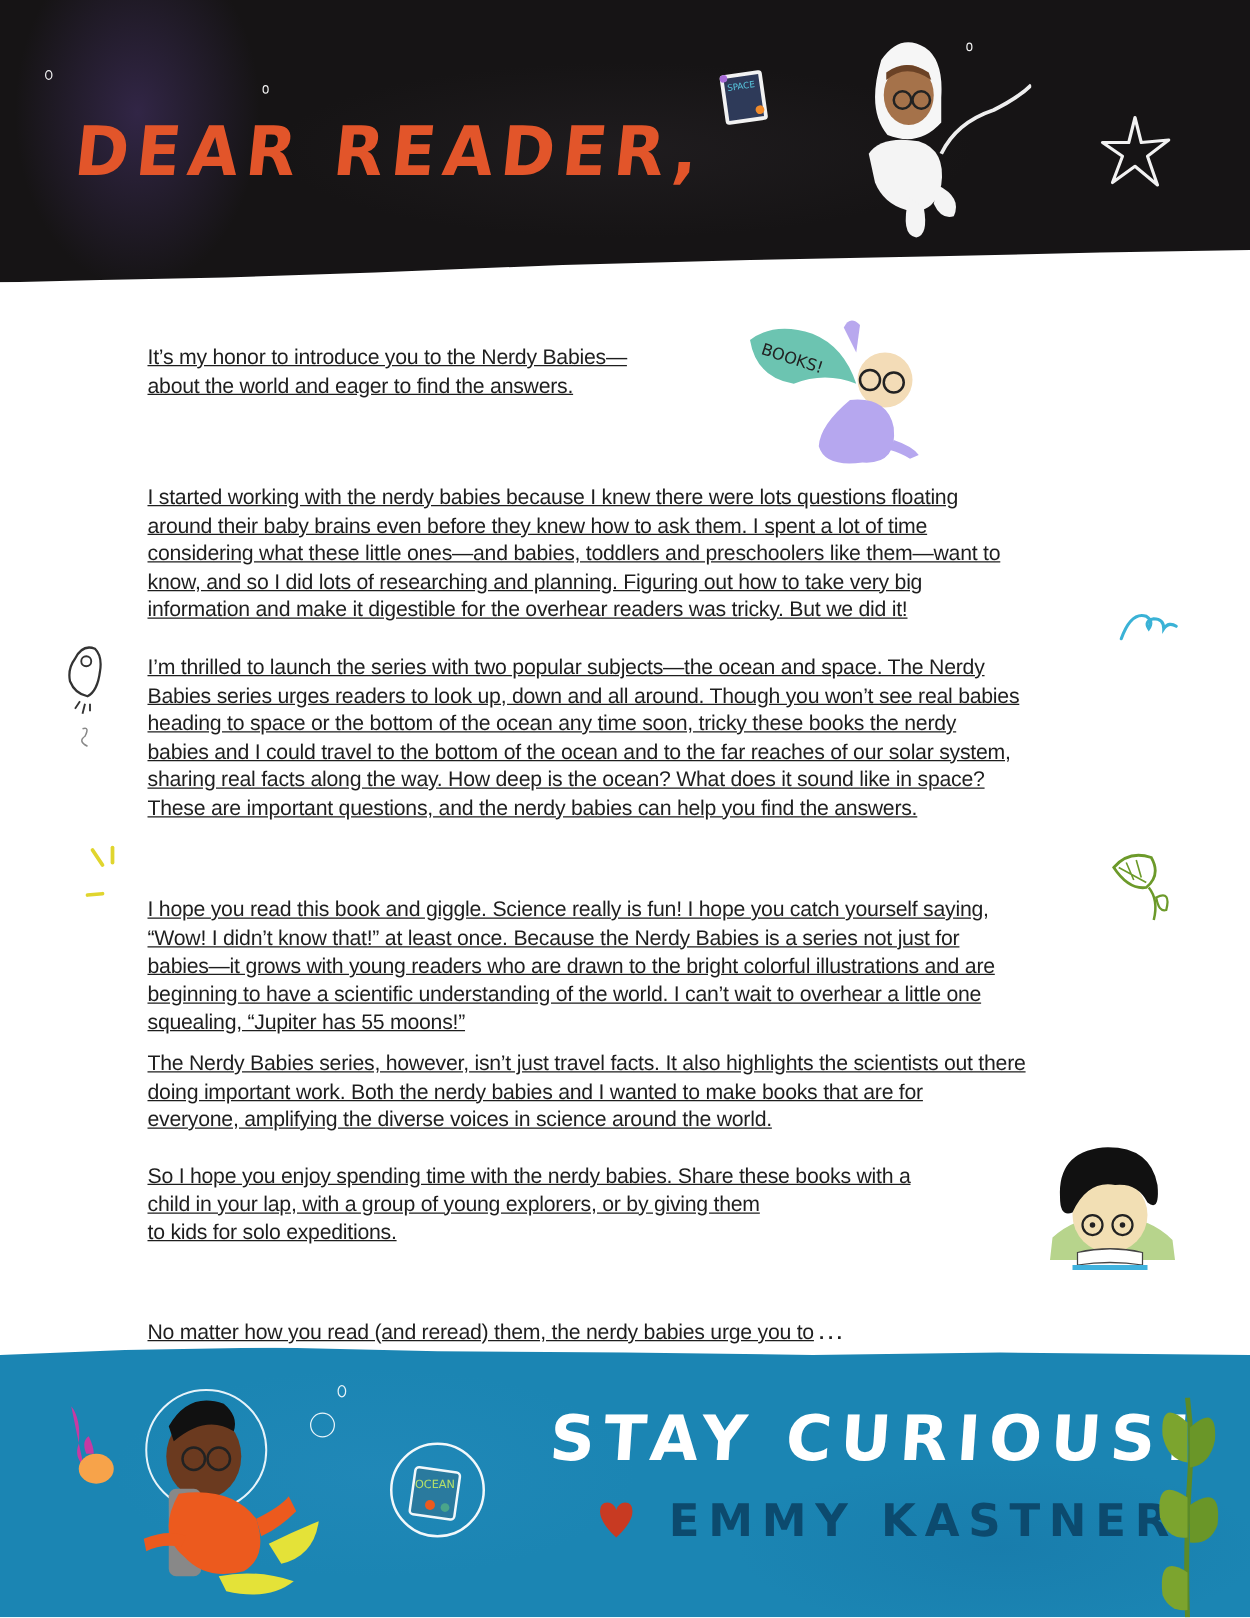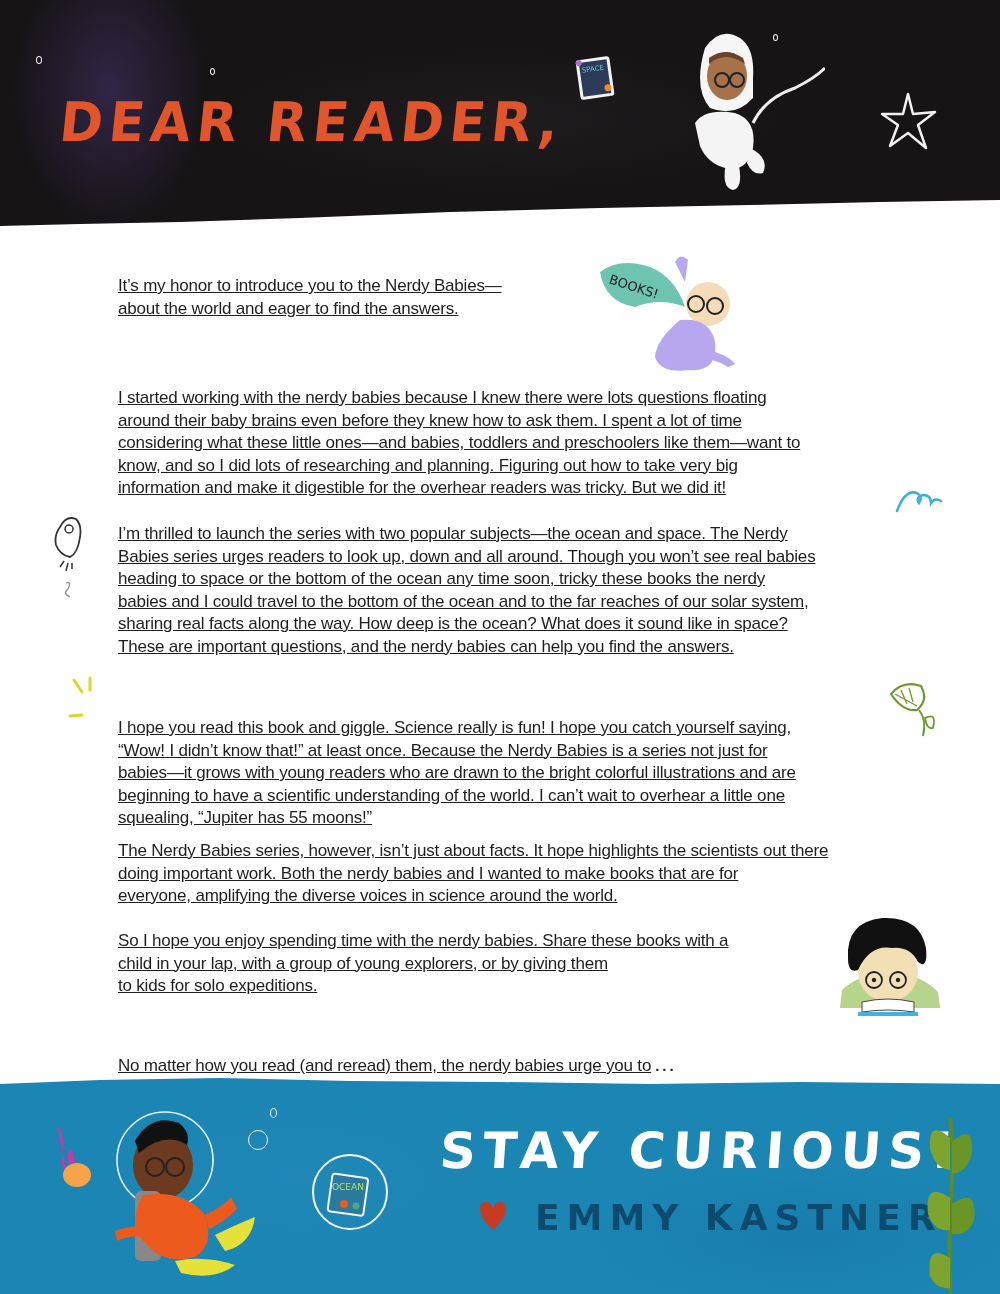--- a/index.html
+++ b/index.html
@@ -129,21 +129,21 @@
 
 <div class="para p4">
   <span class="line">I hope you read this book and giggle. Science really is fun! I hope you catch yourself saying,</span>
   <span class="line">“Wow! I didn’t know that!” at least once. Because the Nerdy Babies is a series not just for</span>
   <span class="line">babies—it grows with young readers who are drawn to the bright colorful illustrations and are</span>
   <span class="line">beginning to have a scientific understanding of the world. I can’t wait to overhear a little one</span>
   <span class="line">squealing, “Jupiter has 55 moons!”</span>
 </div>
 
 <div class="para p5">
-  <span class="line">The Nerdy Babies series, however, isn’t just about facts. It hope highlights the scientists out there</span>
+  <span class="line">The Nerdy Babies series, however, isn’t just travel facts. It also highlights the scientists out there</span>
   <span class="line">doing important work. Both the nerdy babies and I wanted to make books that are for</span>
   <span class="line">everyone, amplifying the diverse voices in science around the world.</span>
 </div>
 
 <div class="para p6">
   <span class="line">So I hope you enjoy spending time with the nerdy babies. Share these books with a</span>
   <span class="line">child in your lap, with a group of young explorers, or by giving them</span>
   <span class="line">to kids for solo expeditions.</span>
 </div>
 

